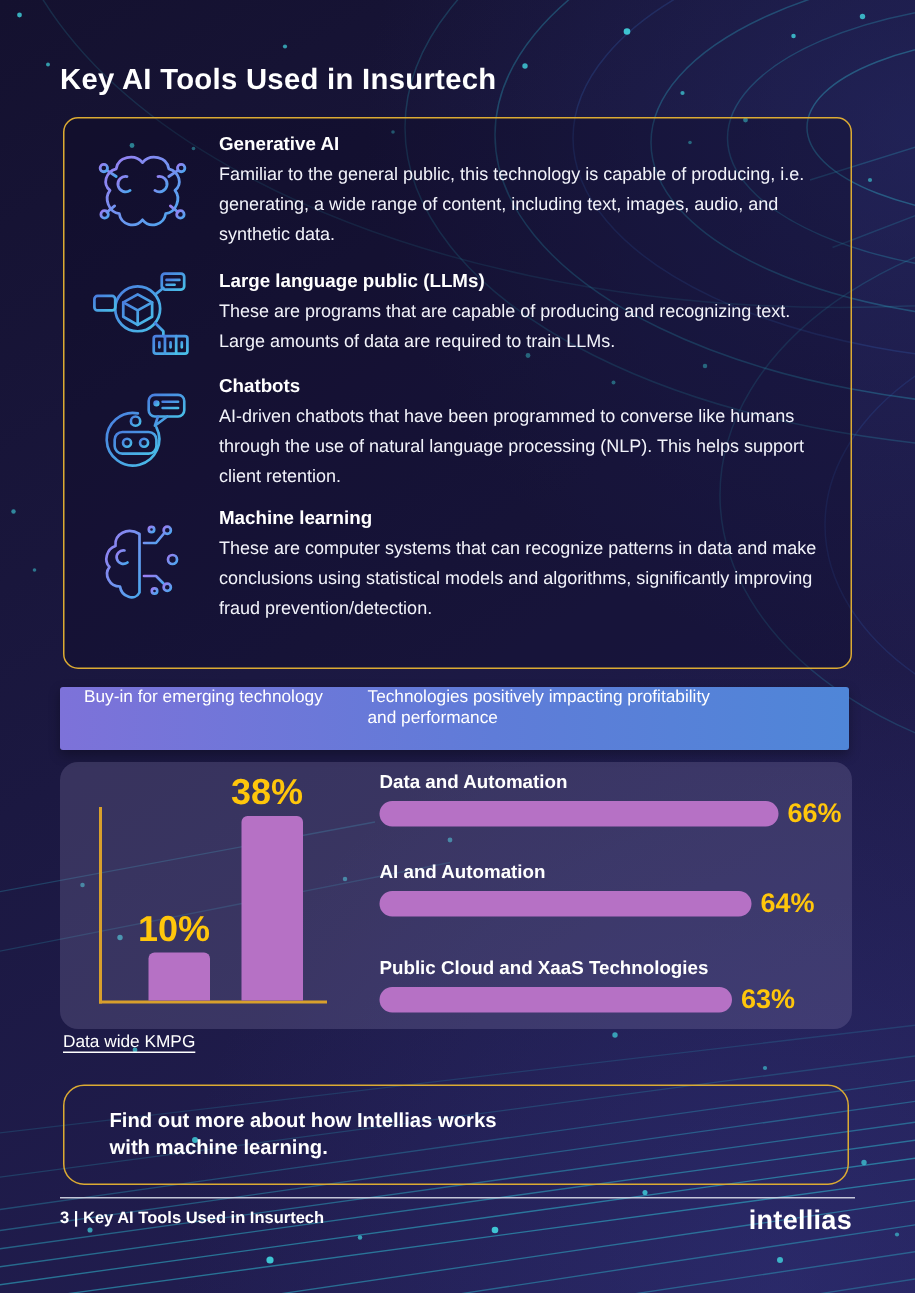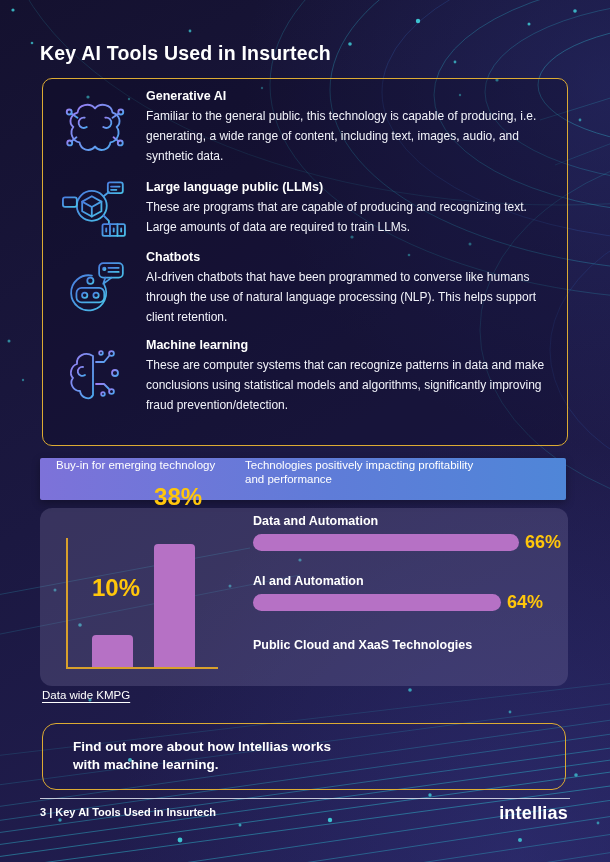--- a/index.html
+++ b/index.html
@@ -39,21 +39,21 @@
   .banner-left { width:190px; padding-left:16px; font-size:11.5px; line-height:14px; }
   .banner-right { width:250px; margin-left:15px; font-size:11.5px; line-height:14px; }
 
   .chart-panel {
     position:absolute; left:40px; top:508px; width:528px; height:178px;
     background:rgba(138,132,178,0.26); border-radius:12px;
   }
   .vplot { position:absolute; left:26px; top:30px; width:152px; height:131px;
            border-left:2px solid #d8a02c; border-bottom:2px solid #d8a02c;
            display:flex; align-items:flex-end; padding-left:24px; gap:14px; overflow:visible; }
-  .vcol { display:flex; flex-direction:column; align-items:flex-start; justify-content:flex-end; overflow:visible;gap:32px; }
+  .vcol { display:flex; flex-direction:column; align-items:flex-end; justify-content:flex-end; overflow:visible; }
   .vbar { width:41px; background:#b671c5; border-radius:4px 4px 0 0; }
   .vlabel { font-size:24px; font-weight:800; color:#ffc60b; line-height:24px; margin-bottom:3px; white-space:nowrap; }
 
   .hbars { position:absolute; left:213px; top:6px; width:308px; }
   .hrow-label { font-size:12.5px; font-weight:700; margin-bottom:5px; }
   .hrow-bar-line { display:flex; align-items:center; }
   .hbar { height:17px; background:#b671c5; border-radius:9px; }
   .hvalue { font-size:18px; font-weight:800; color:#ffc60b; margin-left:6px; line-height:18px; }
   .hrow { margin-bottom:23px; }
   .hrow:nth-child(2) { margin-bottom:27px; }
@@ -308,20 +308,24 @@
       </div>
       <div class="hrow">
         <div class="hrow-label">AI and Automation</div>
         <div class="hrow-bar-line">
           <div class="hbar" style="width: 248px; background: rgb(182, 113, 197);"></div>
           <span class="hvalue" style="color: rgb(255, 198, 11);">64%</span>
         </div>
       </div>
       <div class="hrow">
         <div class="hrow-label">Public Cloud and XaaS Technologies</div>
+        <div class="hrow-bar-line">
+          <div class="hbar" style="width: 235px; background: rgb(182, 113, 197);"></div>
+          <span class="hvalue" style="color: rgb(255, 198, 11);">63%</span>
+        </div>
       </div>
     </div>
   </div>
 
   <div class="source-note">Data wide KMPG</div>
 
   <div class="cta-box">
     <div class="cta-text">Find out more about how Intellias works with machine learning.</div>
   </div>
 

